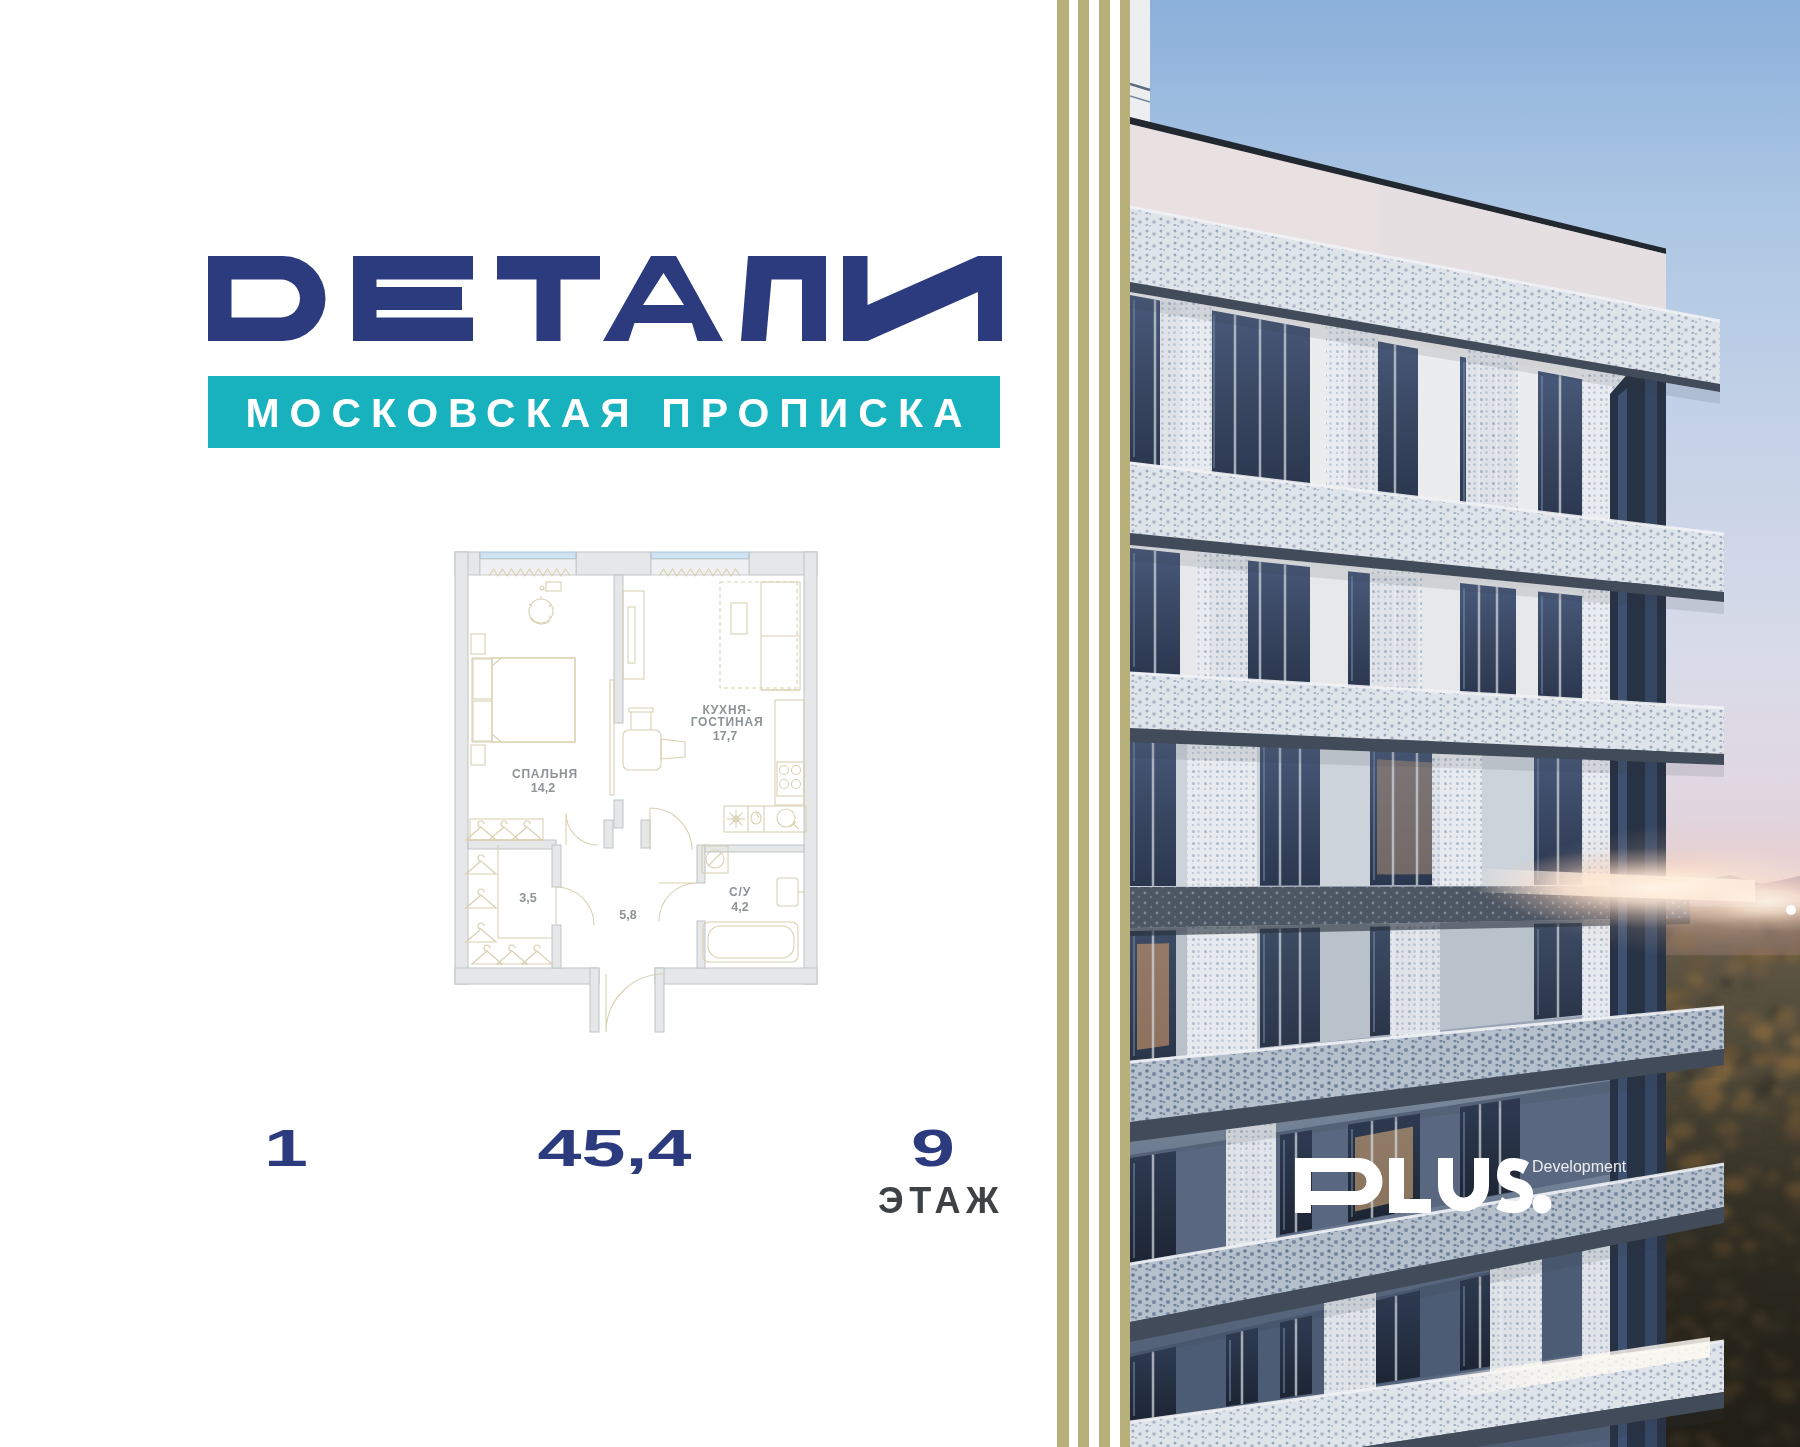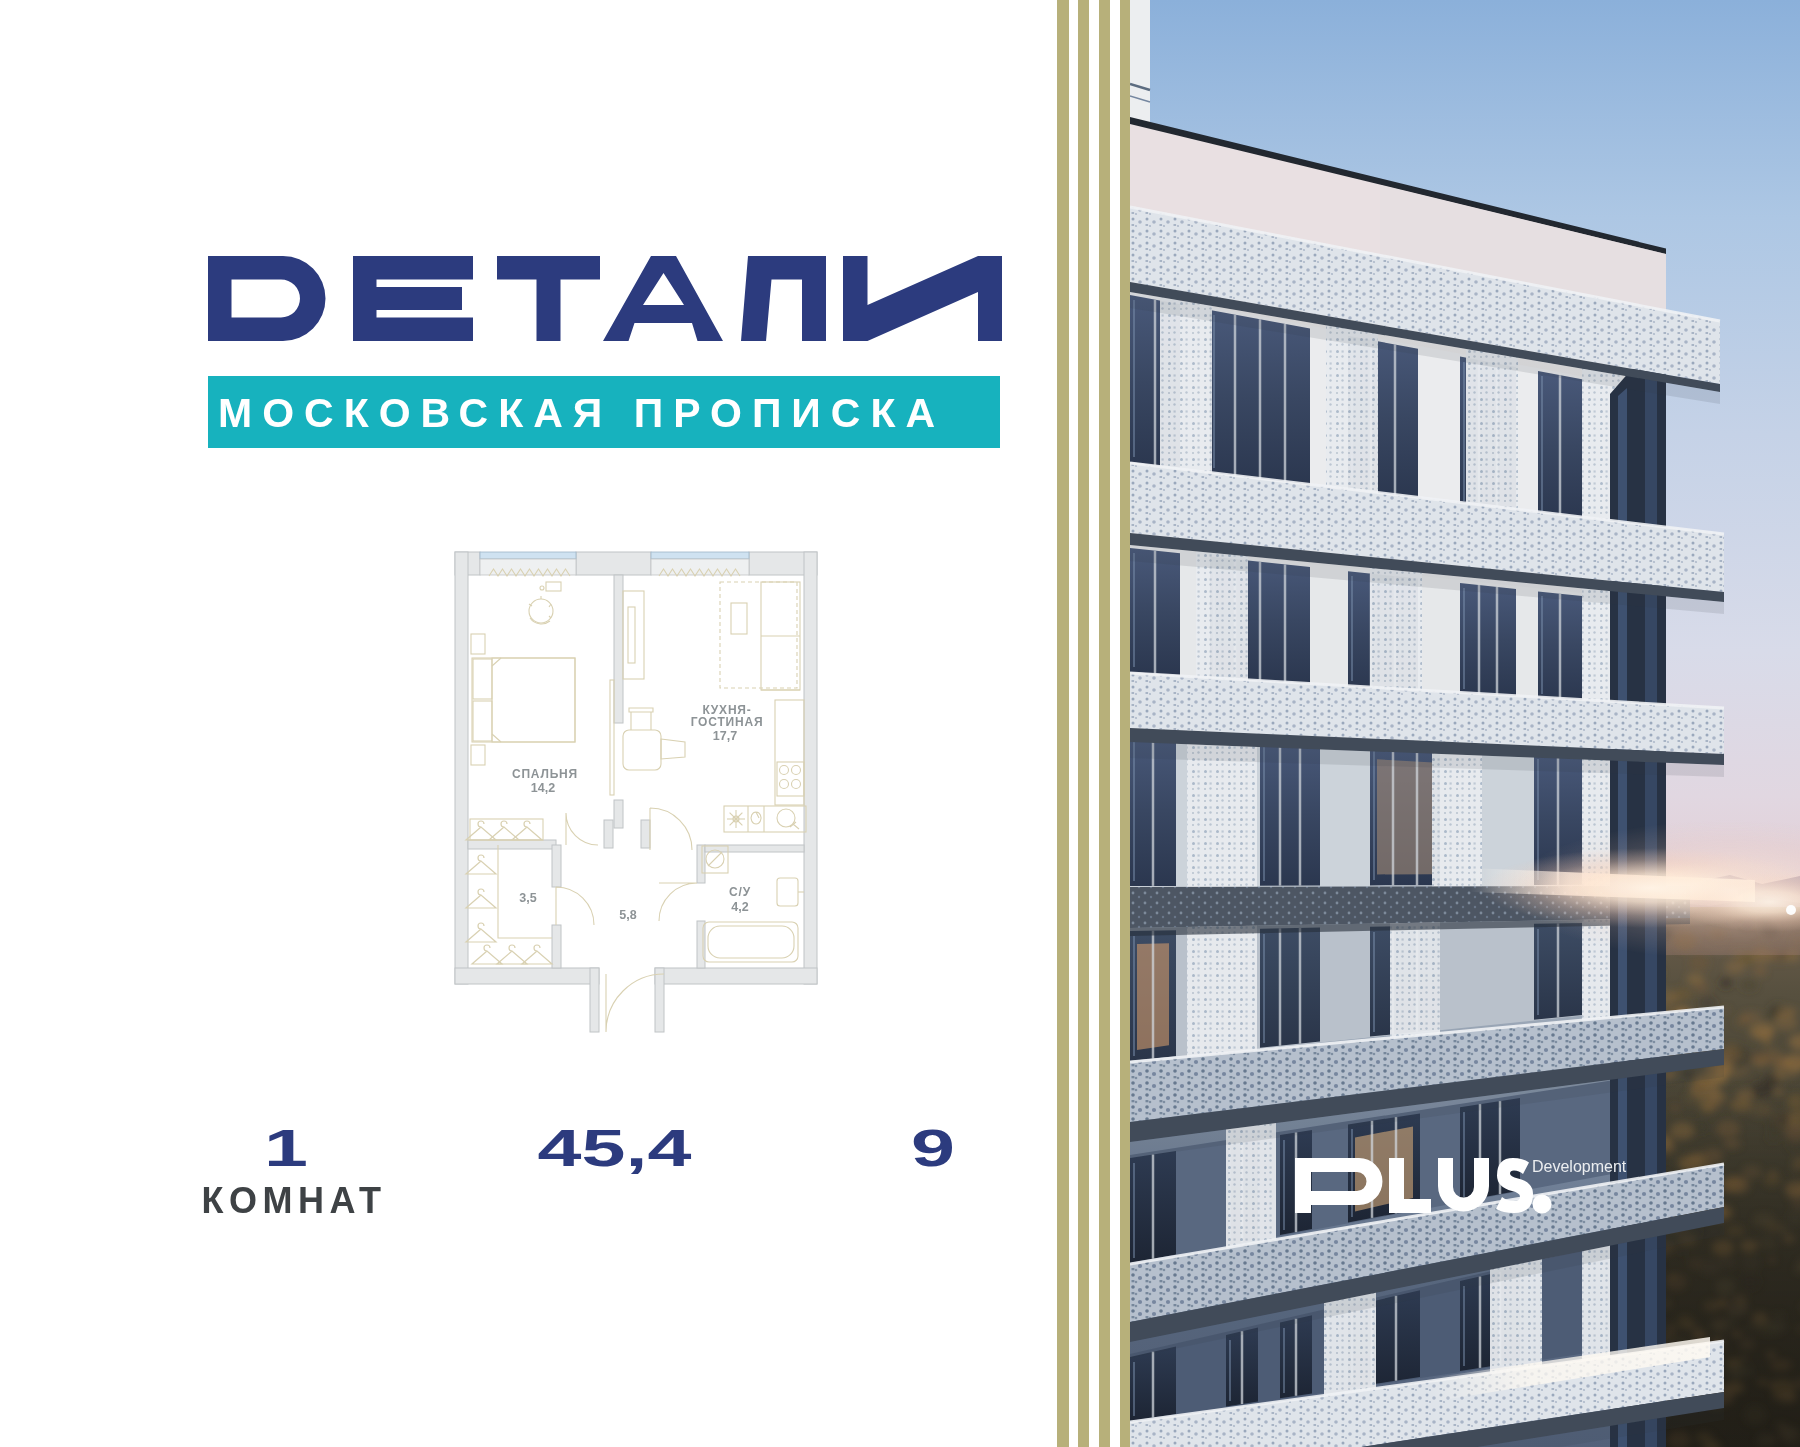--- a/index.html
+++ b/index.html
@@ -1,18 +1,18 @@
 <!DOCTYPE html>
 <html lang="ru"><head><meta charset="utf-8">
 <style>
 html,body{margin:0;padding:0;}
 body{width:1800px;height:1447px;position:relative;background:#ffffff;overflow:hidden;font-family:"Liberation Sans",sans-serif;}
 .abs{position:absolute;}
 .teal{left:208px;top:376px;width:792px;height:72px;background:#17b2be;}
-.teal span{display:block;line-height:74px;color:#fff;font-weight:bold;font-size:41px;letter-spacing:10px;padding-left:10px;}
+.teal span{display:block;text-align:center;line-height:74px;color:#fff;font-weight:bold;font-size:41px;letter-spacing:10px;padding-left:10px;}
 .num{color:#2c3b7e;font-weight:bold;font-size:51px;text-align:center;transform:scaleX(1.55);}
 .lbl{color:#3e4245;font-weight:bold;font-size:36px;text-align:center;letter-spacing:5.5px;margin-top:2px;}
 .stripe{top:0;height:1447px;}
 </style></head><body>
 <svg class="abs" style="left:200px;top:250px" width="810" height="95" viewBox="200 250 810 95" xmlns="http://www.w3.org/2000/svg">
     <g fill="#2c3b7e">
 <path fill-rule="evenodd" d="M208 256 L283 256 A 42.5 42.5 0 0 1 283 341 L208 341 Z M231.5 279.5 L281 279.5 A 19 19 0 0 1 281 317.5 L231.5 317.5 Z"></path>
 <path d="M353 256 L473 256 L473 279.5 L376.5 279.5 L376.5 287 L462 287 L462 310 L376.5 310 L376.5 317.5 L473 317.5 L473 341 L353 341 Z"></path>
 <path d="M497 256 L600 256 L600 279.5 L560.5 279.5 L560.5 341 L536.5 341 L536.5 279.5 L497 279.5 Z"></path>
 <path fill-rule="evenodd" d="M651 256 L676 256 L723 341 L697.5 341 L692 323 L634.5 323 L628.5 341 L603 341 Z M663.5 273 L643 305 L684 305 Z"></path>
@@ -132,27 +132,27 @@
 <text x="727" y="726" font-size="12" letter-spacing="0.8">ГОСТИНАЯ</text>
 <text x="725" y="739.5" font-size="12.5">17,7</text>
 <text x="528" y="902" font-size="12.5">3,5</text>
 <text x="628" y="919" font-size="12.5">5,8</text>
 <text x="740" y="896" font-size="12" letter-spacing="0.8">С/У</text>
 <text x="740" y="911" font-size="12.5">4,2</text>
 </g>
 </svg>
 <div class="abs" style="left:164px;top:1119px;width:260px">
     <div class="num" style="margin-left:-16px">1</div>
-    <div class="lbl">КОМНАТ</div>
   </div>
 <div class="abs" style="left:494px;top:1119px;width:260px">
     <div class="num" style="margin-left:-19px">45,4</div>
   </div>
 <div class="abs" style="left:811px;top:1119px;width:260px">
     <div class="num" style="margin-left:-16px">9</div>
+    <div class="lbl">ЭТАЖ</div>
   </div>
 <div class="abs stripe" style="left:1056.5px;width:12.0px;background:#b7b07a"></div>
 <div class="abs stripe" style="left:1077.5px;width:11.5px;background:#b7b07a"></div>
 <div class="abs stripe" style="left:1098.5px;width:11.0px;background:#b7b07a"></div>
 <div class="abs stripe" style="left:1120.0px;width:9.5px;background:#b7b07a"></div>
 <svg class="abs" style="left:1129.5px;top:0" width="670.5" height="1447" viewBox="0 0 670.5 1447" xmlns="http://www.w3.org/2000/svg">
 <defs>
 <linearGradient id="sky" x1="0" y1="0" x2="0" y2="1">
  <stop offset="0" stop-color="#8bb0da"></stop>
  <stop offset="0.15" stop-color="#adc7e4"></stop>

